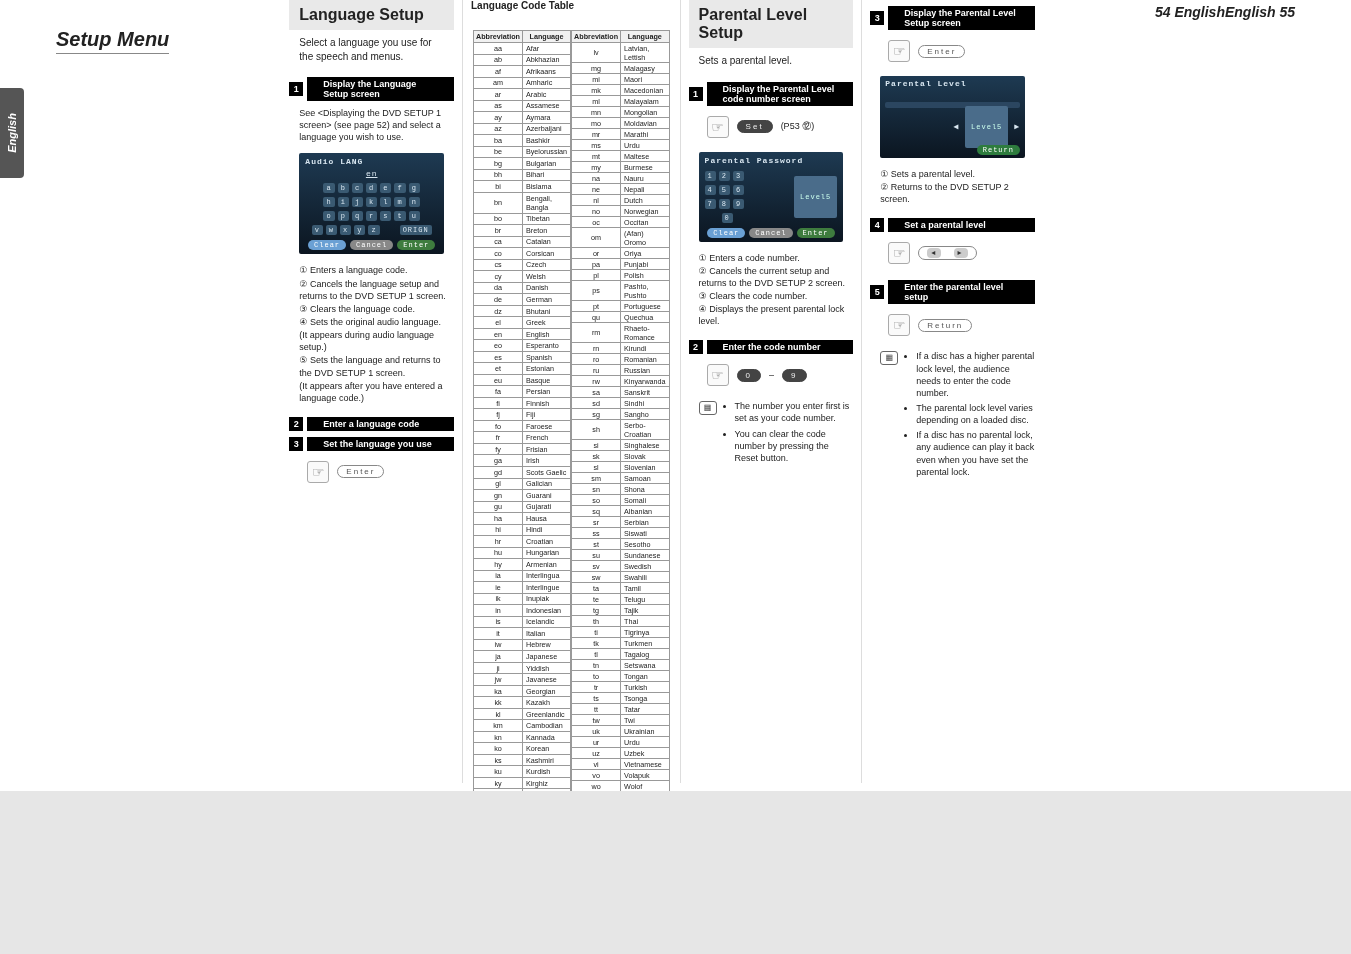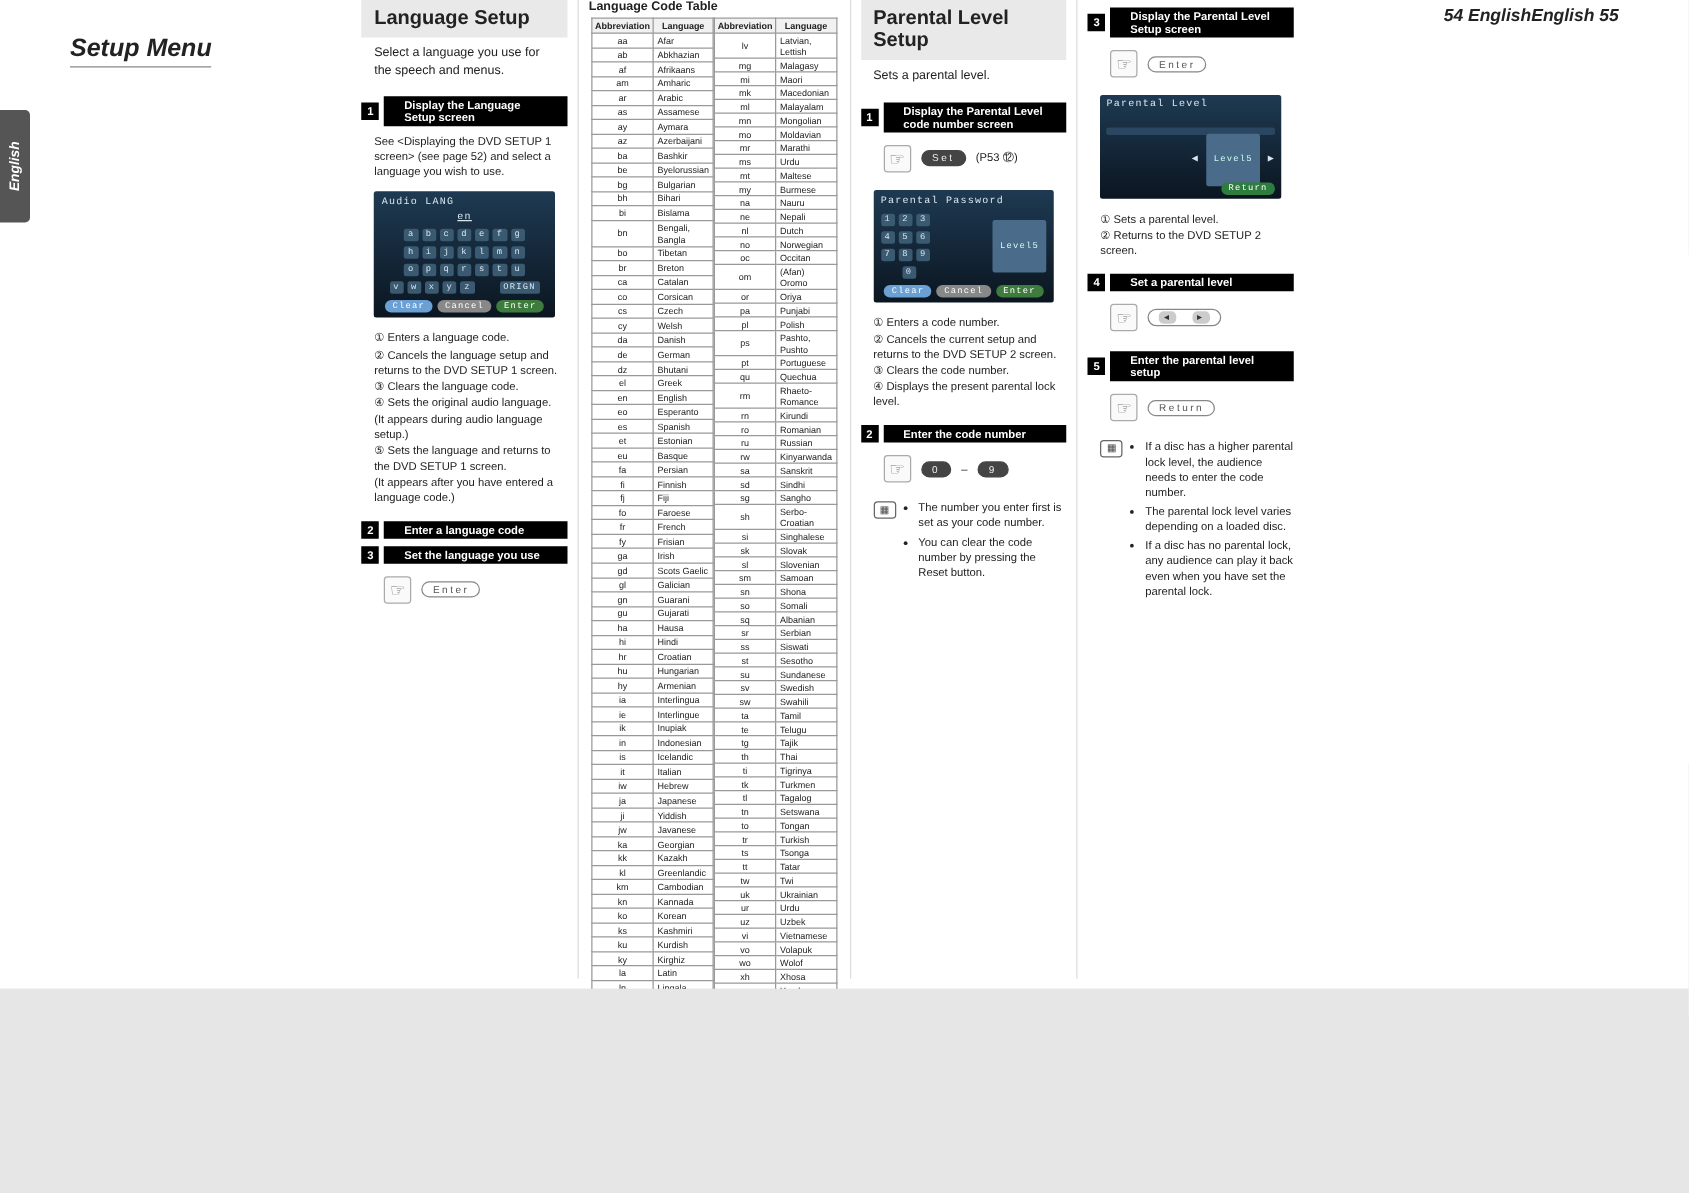--- a/index.html
+++ b/index.html
@@ -15,34 +15,34 @@
   .sec-title-box { background: #e9e9e9; padding: 6px 10px; margin-bottom: 6px; }
   .sec-title-box h2 { font-weight: bold; font-size: 16px; }
   .intro { font-size: 10px; line-height: 1.35; padding: 0 10px 8px 10px; }
   .step { display: flex; align-items: center; gap: 4px; background: #fff; margin: 6px 0 4px 0; }
   .step .num { background: #000; color: #fff; font-weight: bold; width: 14px; height: 14px; display: flex; align-items: center; justify-content: center; font-size: 9px; }
   .step .bar { background: #000; color: #fff; font-weight: bold; padding: 2px 16px; font-size: 9px; flex: 1; }
   .body-text { font-size: 9px; line-height: 1.35; padding: 2px 0 6px 10px; }
   .body-list { font-size: 9px; line-height: 1.35; padding: 2px 0 6px 10px; }
   .body-list div { margin-bottom: 1px; }
   .screencap { background: linear-gradient(#1e3a52,#0b1520); border-radius: 2px; color: #d8e6f0; padding: 4px 6px; font-size: 8px; margin: 4px 10px 8px 10px; position: relative; font-family: 'Courier New', monospace; letter-spacing: 1px; }
-  .screencap .sc-title { font-weight: normal; margin-bottom: 3px; font-size: 8px; }
+  .screencap .sc-title { font-weight: bold; margin-bottom: 3px; font-size: 8px; }
   .screencap .kb-row { display:flex; gap:3px; margin:2px 0; justify-content:center;}
   .screencap .key { background:#3a5a72; color:#d8e6f0; border-radius:2px; padding:1px 3px; font-size:7px; min-width:10px; text-align:center;}
   .screencap .sc-bot { display:flex; gap:4px; justify-content:center; margin-top:3px;}
   .screencap .btn-clr{background:#6aa0d4; color:#fff; border-radius:6px; padding:1px 6px; font-size:7px;}
   .screencap .btn-cnl{background:#888; color:#fff; border-radius:6px; padding:1px 6px; font-size:7px;}
   .screencap .btn-ent{background:#3e7c3e; color:#fff; border-radius:6px; padding:1px 6px; font-size:7px;}
   .screencap .btn-lvl{background:#4a6c8a; color:#cfe; border-radius:2px; padding:17px 6px; font-size:7px;}
   .screencap.small{padding:3px 5px;}
   .icon-row { display:flex; align-items:center; gap:8px; padding:6px 0 10px 18px;}
   .hand { width:22px; height:22px; border:1px solid #aaa; border-radius:3px; display:flex; align-items:center; justify-content:center; font-size:14px; color:#777; background:#fafafa;}
   .pill { border:1px solid #888; border-radius:10px; padding:1px 8px; font-size:8px; letter-spacing:2px; color:#555; display:inline-flex; align-items:center; gap:4px;}
   .pill.dark{background:#444; color:#eee; border-color:#444;}
-  .sub-h { font-weight:bold; font-size:10px; margin:0 0 3px 0;}
+  .sub-h { font-weight:bold; font-size:10px; margin:0 0 19px 0;}
   table.codes { border-collapse: collapse; width: 100%; font-size: 7.2px; }
   table.codes th { border:1px solid #999; background:#f1f1f1; font-weight:bold; padding:1px 2px; text-align:center;}
   table.codes td { border:1px solid #999; padding:0.5px 3px; }
   table.codes td:first-child { text-align:center; width:36px;}
   .codes-wrap { display:flex; gap:0; padding:0 2px;}
   .codes-wrap table { flex:1; }
   .note-icon { width:18px; height:14px; border:1px solid #666; border-radius:3px; display:inline-flex; align-items:center; justify-content:center; font-size:8px; color:#444; flex-shrink:0; margin-top:1px;}
   .note-row { display:flex; gap:6px; padding:4px 0 4px 10px; font-size:9px; line-height:1.35;}
   .note-row ul{list-style:disc; padding-left:12px;}
   .note-row ul li{margin-bottom:3px;}

